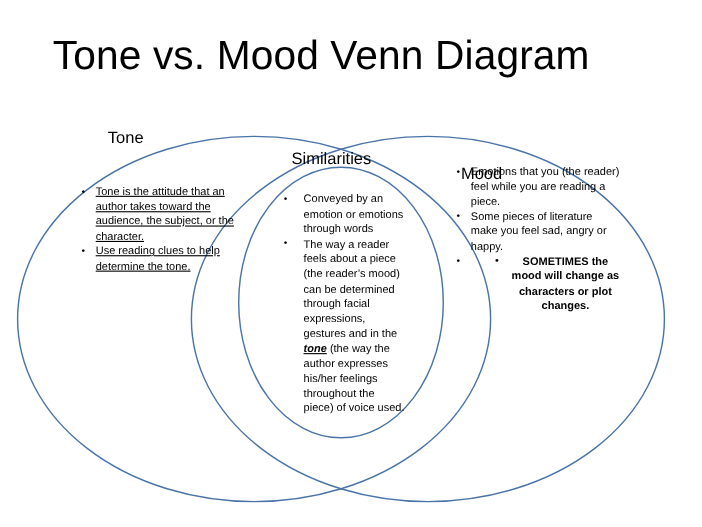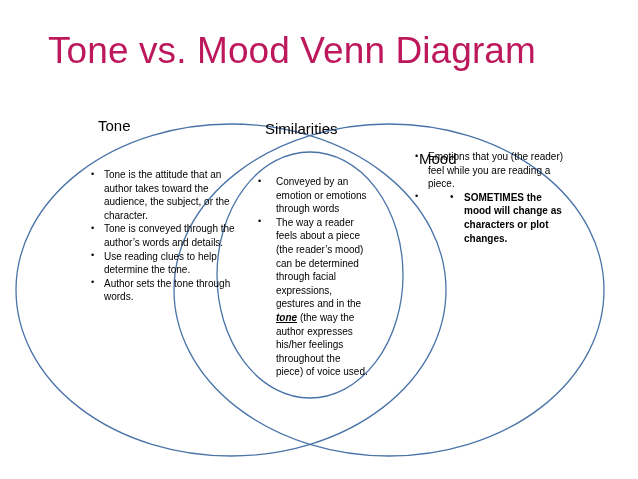--- a/index.html
+++ b/index.html
@@ -25,41 +25,41 @@
   }
   .title {
     position: absolute;
     left: 0;
     top: 31px;
     width: 584px;
     text-align: center;
     font-size: 37px;
     font-weight: 400;
     letter-spacing: 0.1px;
-    color: #be185d;
+    color: #000000;
     line-height: 1.1;
   }
   .circle-label {
     position: absolute;
     font-size: 15px;
     font-weight: 400;
     color: #000000;
     white-space: nowrap;
   }
   #label-tone  { left: 98px;  top: 117px; }
-  #label-sim   { left: 265px; top: 120px; }
+  #label-sim   { left: 265px; top: 136px; }
   #label-mood  { left: 419px; top: 105px; margin-top: 45px; }
 
   .col {
     position: absolute;
     font-size: 10px;
     line-height: 13.6px;
     color: #000000;
   }
-  #col-left   { left: 90px;  top: 168px; width: 152px; }
+  #col-left   { left: 73px;  top: 168px; width: 152px; text-decoration: underline; }
   #col-center { left: 258px; top: 175px; width: 112px; }
   #col-right  { left: 414px; top: 150px; width: 150px; }
 
   ul.bullets {
     list-style: none;
     margin: 0;
     padding: 0;
   }
   ul.bullets > li {
     position: relative;
@@ -85,20 +85,21 @@
   
   ul.sub {
     list-style: none;
     margin: 0;
     padding: 0 0 0 22px;
     font-weight: bold;
   }
   ul.sub > li {
     position: relative;
     padding-left: 14px;
+    text-align: center;
   }
   ul.sub > li::before {
     content: "\2022";
     position: absolute;
     left: 0px;
     top: -0.5px;
     font-weight: normal;
   }
   .emph {
     font-weight: bold;
@@ -125,27 +126,21 @@
   <div class="circle-label" id="label-tone">Tone</div>
   <div class="circle-label" id="label-sim">Similarities</div>
   <div class="circle-label" id="label-mood">Mood</div>
 
   <div class="col" id="col-left">
     <ul class="bullets">
       <li>
           <span class="btext">Tone is the attitude that an author takes toward the audience, the subject, or the character.</span>
         </li>
       <li>
-          <span class="btext"> Tone is conveyed through the author’s words and details.</span>
-        </li>
-      <li>
           <span class="btext">Use reading clues to help determine the tone.</span>
-        </li>
-      <li>
-          <span class="btext">Author sets the tone through words.</span>
         </li>
     </ul>
   </div>
 
   <div class="col" id="col-center">
     <ul class="bullets">
       <li>
         <span class="btext"><span>Conveyed by an emotion or emotions through words</span></span>
       </li>
       <li>
@@ -153,20 +148,23 @@
       </li>
     </ul>
   </div>
 
   <div class="col" id="col-right">
     <ul class="bullets">
       <li>
           <span class="btext">Emotions that you (the reader) feel while you are reading a piece.</span>
         </li>
       <li>
+          <span class="btext">Some pieces of literature make you feel sad, angry or happy.</span>
+        </li>
+      <li>
         <ul class="sub">
           <li><span class="btext">SOMETIMES the mood will change as characters or plot changes.</span></li>
         </ul>
       </li>
     </ul>
   </div>
 
 </div>
 
 </body></html>

